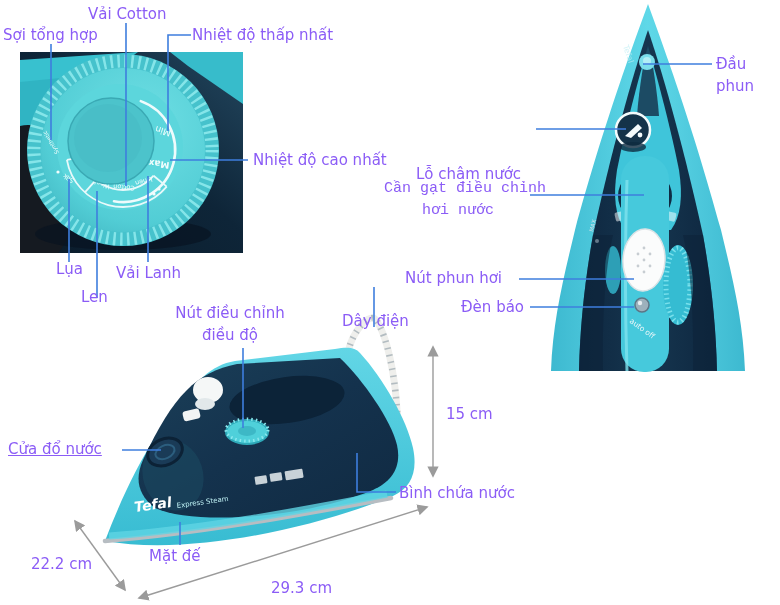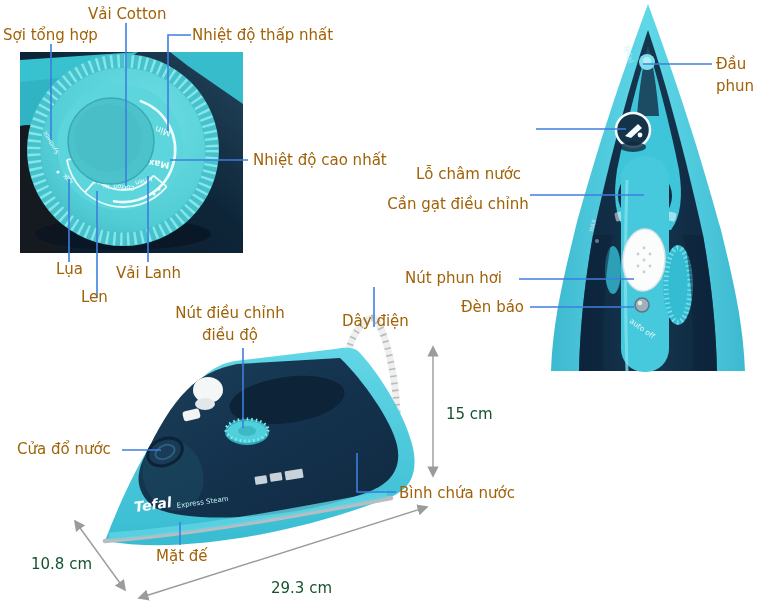--- a/index.html
+++ b/index.html
@@ -1,20 +1,20 @@
 <!DOCTYPE html>
 <html><head>
 <meta charset="utf-8">
 <style>
   html,body{margin:0;padding:0;background:#fff;}
   #canvas{position:relative;width:780px;height:605px;background:#ffffff;overflow:hidden;
           font-family:"DejaVu Sans",sans-serif;}
   .layer{position:absolute;left:0;top:0;}
-  .lbl{position:absolute;font-size:15px;line-height:19px;color:#a16207;white-space:nowrap;}
-  .lbl.dim{color:#14532d;}
+  .lbl{position:absolute;font-size:15px;line-height:19px;color:#8b5cf6;white-space:nowrap;}
+  .lbl.dim{color:#8b5cf6;}
   .two{line-height:22px;}
   .center{text-align:center;}
   svg{display:block;}
   .overlay{pointer-events:none;z-index:5;}
   .photo{position:absolute;z-index:1;}
   .lblz{z-index:6;}
 </style>
 </head>
 <body>
 
@@ -232,32 +232,33 @@
   <div class="lbl lblz" style="left:253px;top:151px;">Nhiệt độ cao nhất</div>
   <div class="lbl lblz" style="left:56px;top:260px;">Lụa</div>
   <div class="lbl lblz" style="left:116px;top:264px;">Vải Lanh</div>
   <div class="lbl lblz" style="left:81px;top:288px;">Len</div>
 
   <div class="lbl lblz" style="left:342px;top:264px;margin-top:48px;">Dây điện</div>
   <div class="lbl lblz two center" style="left:164px;top:302px;width:132px;">
     <div>Nút điều chỉnh</div>
     <div>điều độ</div>
   </div>
-  <div class="lbl lblz" style="left:17px;top:440px;">Cửa đổ nước</div>
-  <div class="lbl lblz" style="left:149px;top:547px;margin-left:7px;">Mặt đế</div>
+  <div class="lbl lblz" style="left:8px;top:440px;text-decoration:underline;">Cửa đổ nước</div>
+  <div class="lbl lblz" style="left:149px;top:547px;">Mặt đế</div>
   <div class="lbl lblz" style="left:399px;top:484px;">Bình chứa nước</div>
 
   <div class="lbl lblz two" style="left:716px;top:53px;">
     <div>Đầu</div>
     <div>phun</div>
   </div>
   <div class="lbl lblz" style="left:416px;top:119px;margin-top:46px;">Lỗ châm nước</div>
-  <div class="lbl lblz two center" style="left:384px;top:193px;width:148px;">
+  <div class="lbl lblz two center" style="left:384px;top:178px;width:148px;font-family:Liberation Mono, monospace;">
     <div>Cần gạt điều chỉnh</div>
+    <div>hơi nước</div>
   </div>
   <div class="lbl lblz" style="left:405px;top:269px;">Nút phun hơi</div>
   <div class="lbl lblz" style="left:461px;top:298px;">Đèn báo</div>
 
   <div class="lbl dim lblz" style="left:446px;top:405px;">15 cm</div>
   <div class="lbl dim lblz" style="left:271px;top:564px;margin-top:15px;">29.3 cm</div>
-  <div class="lbl dim lblz" style="left:31px;top:555px;">10.8 cm</div>
+  <div class="lbl dim lblz" style="left:31px;top:555px;">22.2 cm</div>
 
 </div>
 
 </body></html>

